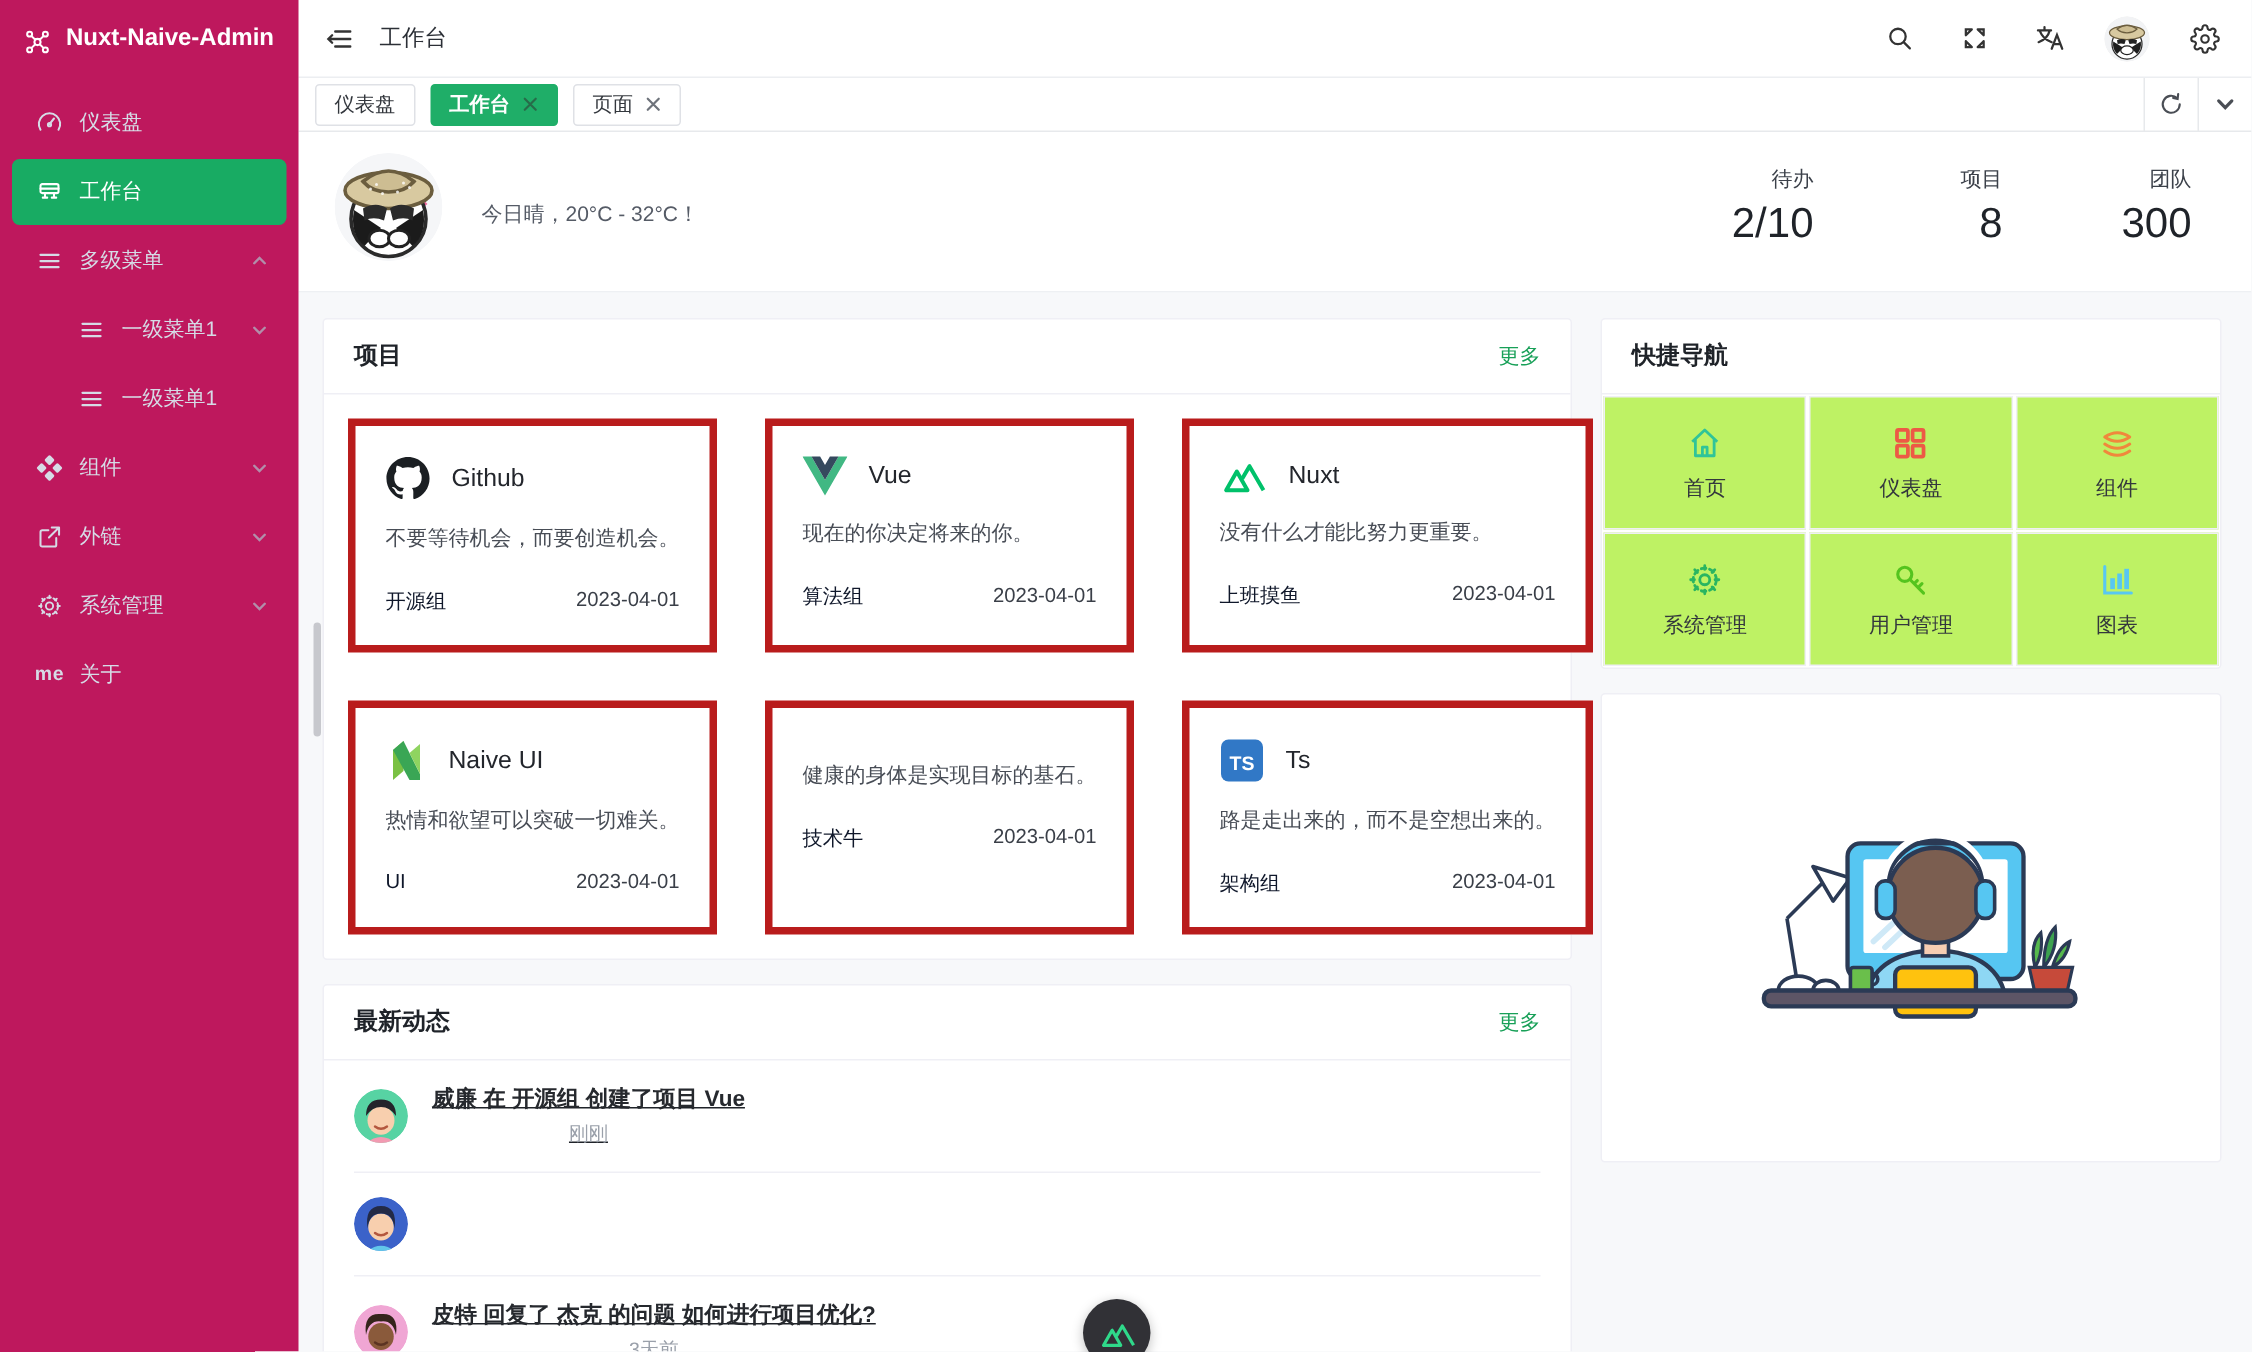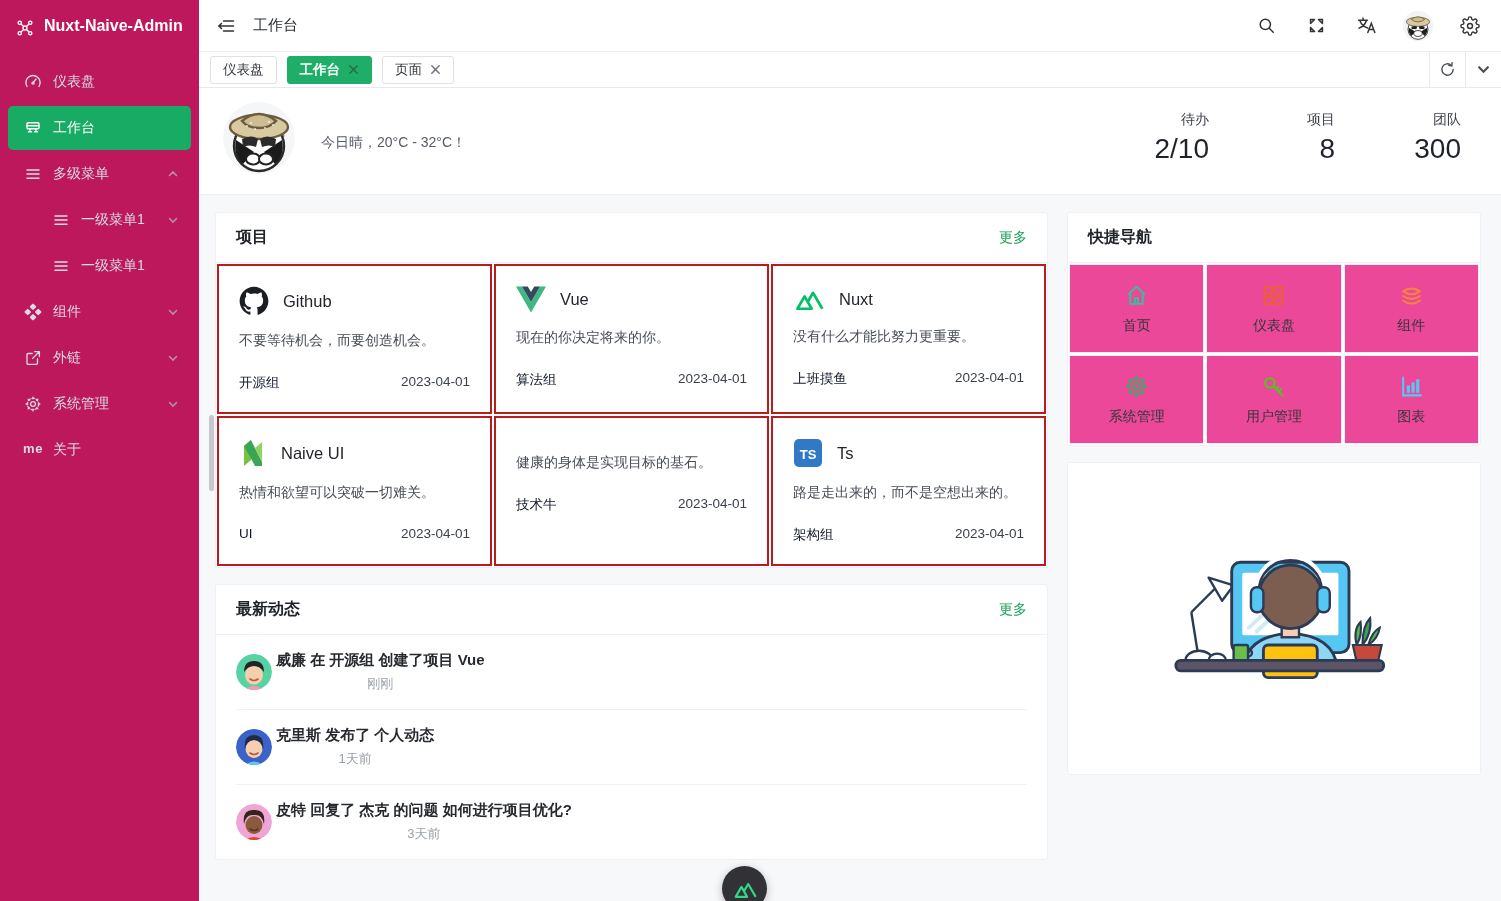--- a/index.html
+++ b/index.html
@@ -48,38 +48,38 @@
 
   .cards { display:flex; gap:19px; padding:17px 20px 0 16px; }
   .col-left { flex:1; min-width:0; }
   .col-right { width:414px; flex:0 0 414px; }
   .card { background:#fff; border:1px solid #efeff5; border-radius:3px; }
   .card-head { display:flex; align-items:center; justify-content:space-between; padding:14px 20px; border-bottom:1px solid #efeff5; }
   .card-title { font-size:16px; font-weight:700; color:#1f2329; }
   .more-link { font-size:14px; color:#18a058; cursor:pointer; }
 
   .proj-grid { display:grid; grid-template-columns:repeat(3,1fr); }
-  .proj-cell { border:2px solid #b91c1c; margin:1px; padding:20px; cursor:pointer; background:#fff; }
+  .proj-cell { border:5px solid #b91c1c; margin:16px; padding:20px; cursor:pointer; background:#fff; }
   .proj-top { display:flex; align-items:center; gap:14px; }
   .proj-name { font-size:16.5px; font-weight:500; color:#23262c; }
   .proj-quote { font-size:14px; color:#484d56; margin-top:16px; white-space:nowrap; overflow:hidden; }
   .proj-foot { display:flex; justify-content:space-between; margin-top:24px; font-size:13.5px; }
   .proj-group { color:#0f172a; }
   .proj-date { color:#3a3f48; }
 
   .act-card { margin-top:16px; }
   .act-list { padding:0 20px; }
-  .act-row { display:flex; align-items:center; gap:4px; padding:16px 0; }
+  .act-row { display:flex; align-items:center; gap:16px; padding:16px 0;text-decoration:underline; }
   .act-row + .act-row { border-top:1px solid #efeff5; }
   .act-avatar { width:36px; height:36px; border-radius:50%; overflow:hidden; flex:0 0 36px; }
   .act-title { font-size:15px; font-weight:600; color:#26292e; }
   .act-time { font-size:13px; color:#9aa0aa; margin-top:5px;text-align:center; }
 
   .qn-grid { display:grid; grid-template-columns:repeat(3,1fr); }
-  .qn-cell { border:1px solid #efeff5; margin:1px; height:89px; display:flex; flex-direction:column; align-items:center; justify-content:center; gap:9px; cursor:pointer; background:#ec4899; }
+  .qn-cell { border:1px solid #efeff5; margin:1px; height:89px; display:flex; flex-direction:column; align-items:center; justify-content:center; gap:9px; cursor:pointer; background:#bef264; }
   .qn-label { font-size:14px; color:#33373d; }
 
   .illu-card { margin-top:16px; height:313px; display:flex; align-items:center; justify-content:center; }
 
   .float-top { position:absolute; left:722px; top:866px; width:45px; height:45px; border-radius:50%; background:#313136; display:flex; align-items:center; justify-content:center; box-shadow:0 2px 8px rgba(0,0,0,.25); cursor:pointer; z-index:9; }
   .scroll-thumb { position:absolute; left:209px; top:415px; width:5px; height:76px; background:#c7c8cd; border-radius:3px; z-index:8; cursor:grab; }
 </style>
 </head>
 <body>
 
@@ -448,24 +448,20 @@
               <div class="act-row">
                 <span class="act-avatar">
                   <svg width="36" height="36" viewBox="0 0 36 36">
                     <circle cx="18" cy="18" r="18" fill="#3b62c9"></circle>
                     <ellipse cx="18" cy="20" rx="8.5" ry="9" fill="#f8cfae"></ellipse>
                     <path d="M9 21 Q7 6 18 6 Q29 6 27 21 Q26 11 18 11 Q10 11 9 21 Z" fill="#232a46"></path>
                     <path d="M14 24 q4 3 8 0" stroke="#b3573e" stroke-width="1.6" fill="none" stroke-linecap="round"></path>
                     <path d="M9 36 Q18 29 27 36 Z" fill="#62c7ea"></path>
                   </svg>
                 </span>
-                <div>
-                  <div class="act-title">克里斯 发布了 个人动态</div>
-                  <div class="act-time">1天前</div>
-                </div>
               </div>
 
               <div class="act-row">
                 <span class="act-avatar">
                   <svg width="36" height="36" viewBox="0 0 36 36">
                     <circle cx="18" cy="18" r="18" fill="#f0a6d4"></circle>
                     <ellipse cx="18" cy="21" rx="8.5" ry="9" fill="#8a5a3b"></ellipse>
                     <path d="M8 20 Q6 5 18 6 Q30 5 28 20 Q26 10 18 11 Q10 10 8 20 Z" fill="#35241c"></path>
                     <path d="M14 25 q4 3 8 0" stroke="#5c3322" stroke-width="1.6" fill="none" stroke-linecap="round"></path>
                     <path d="M9 36 Q18 30 27 36 Z" fill="#d8462e"></path>

